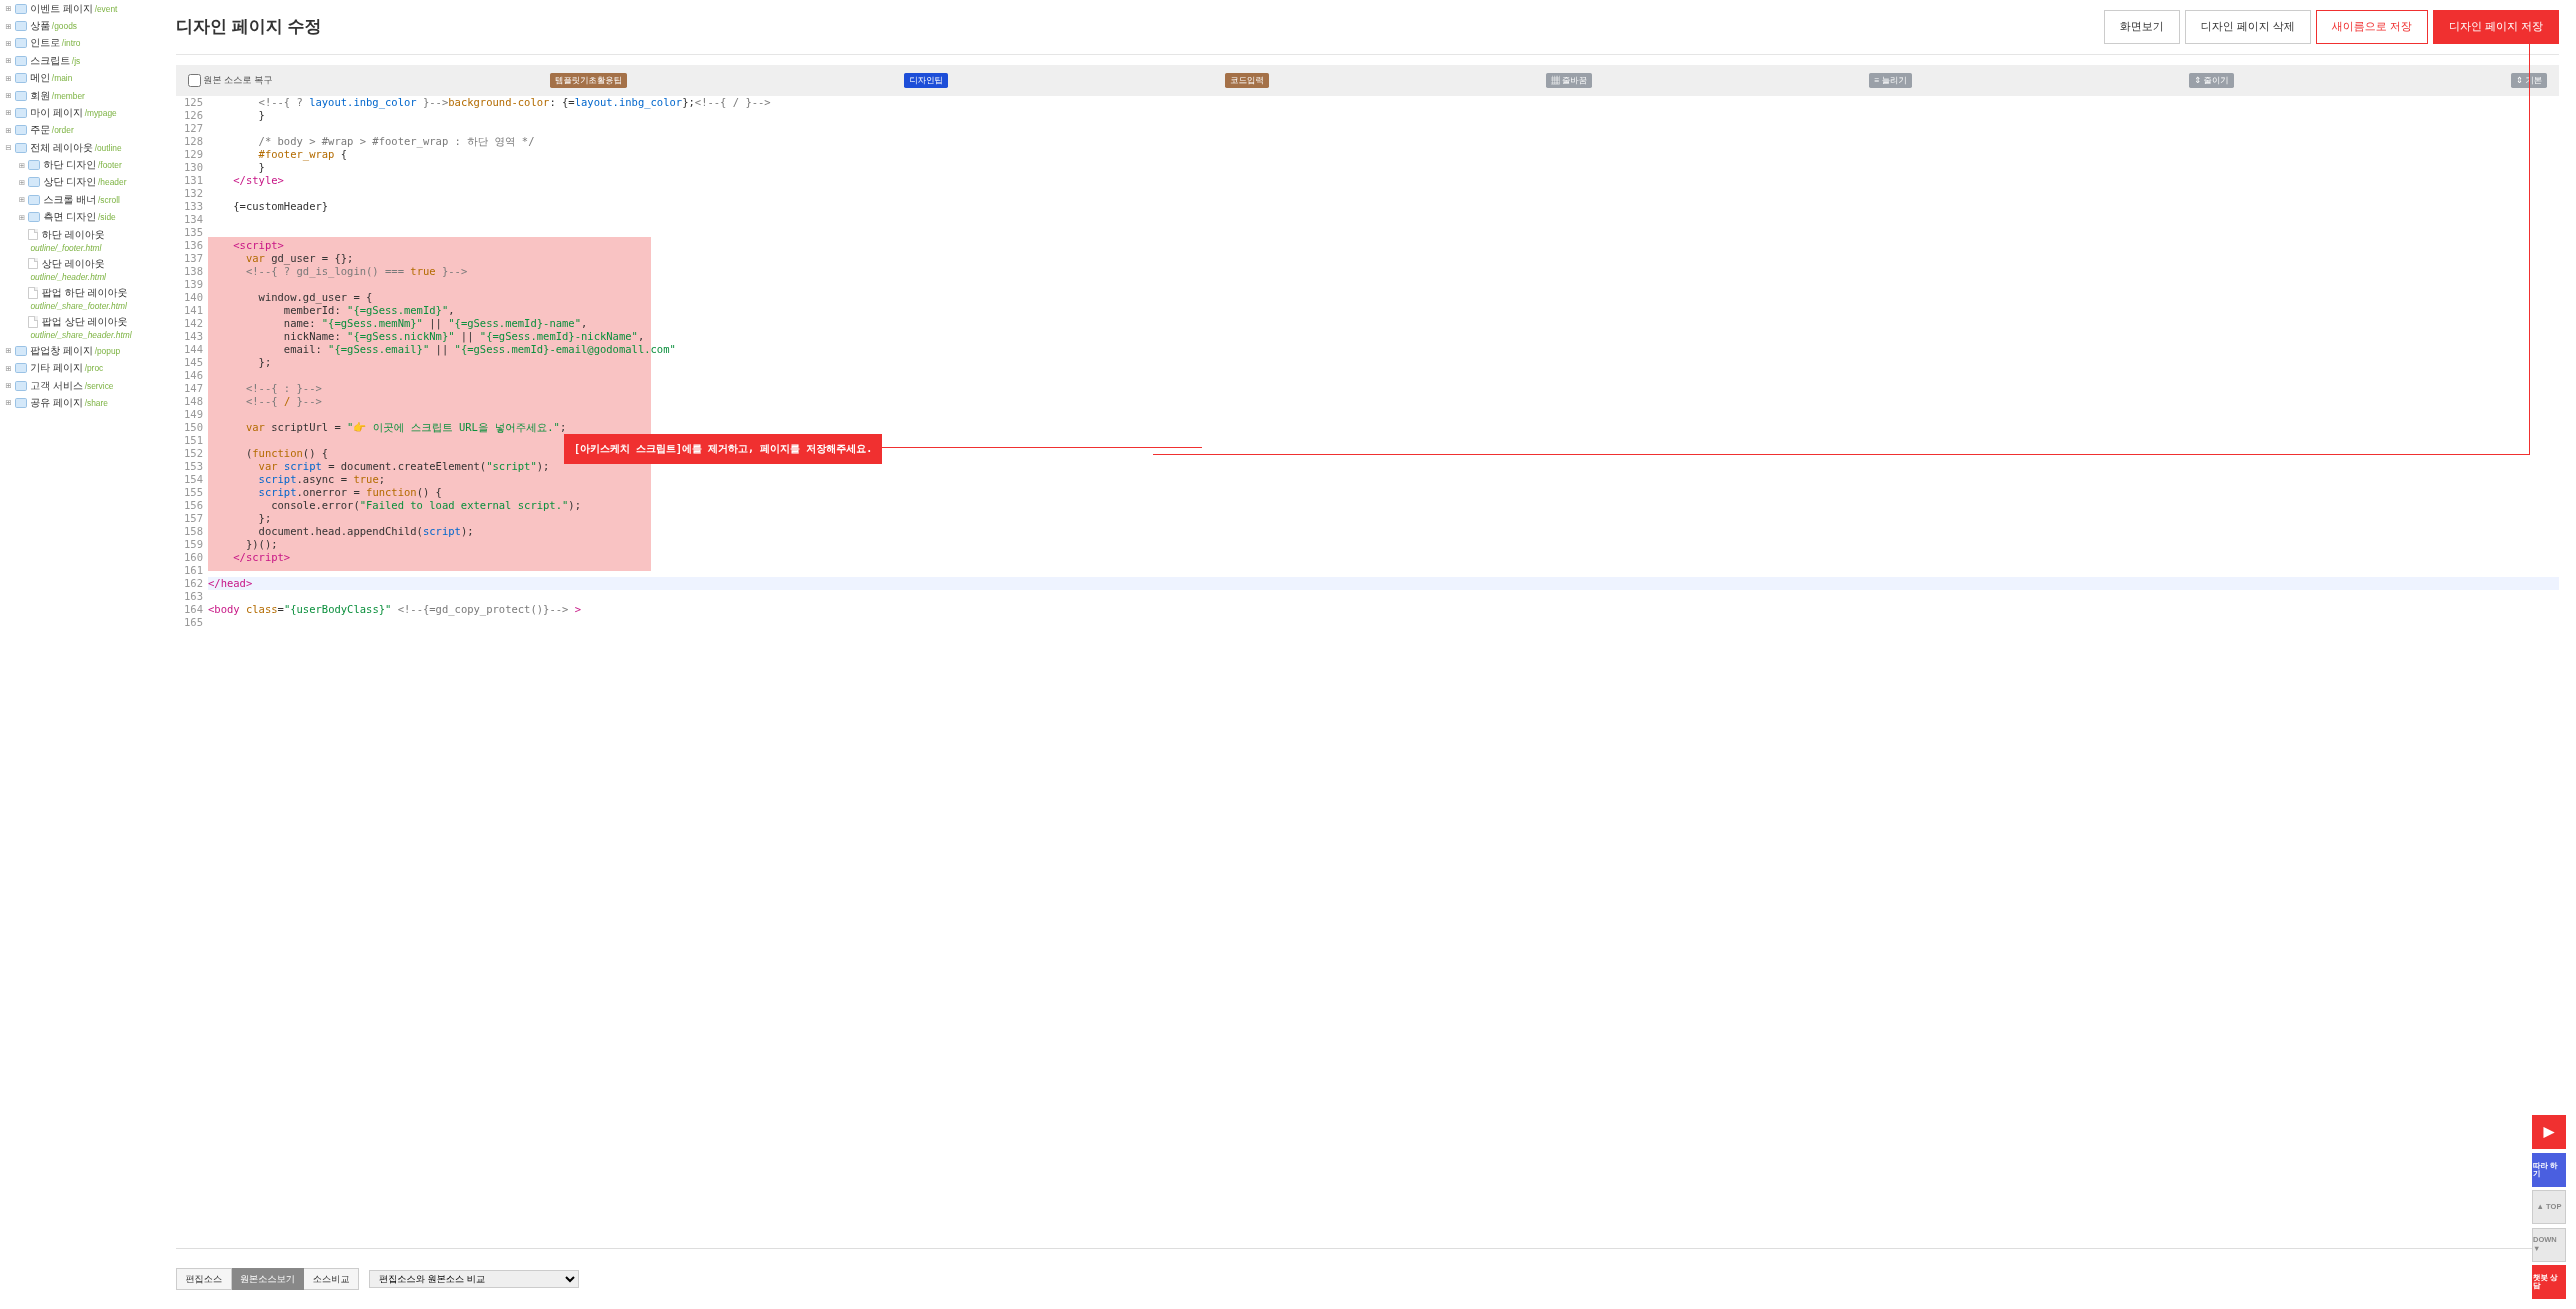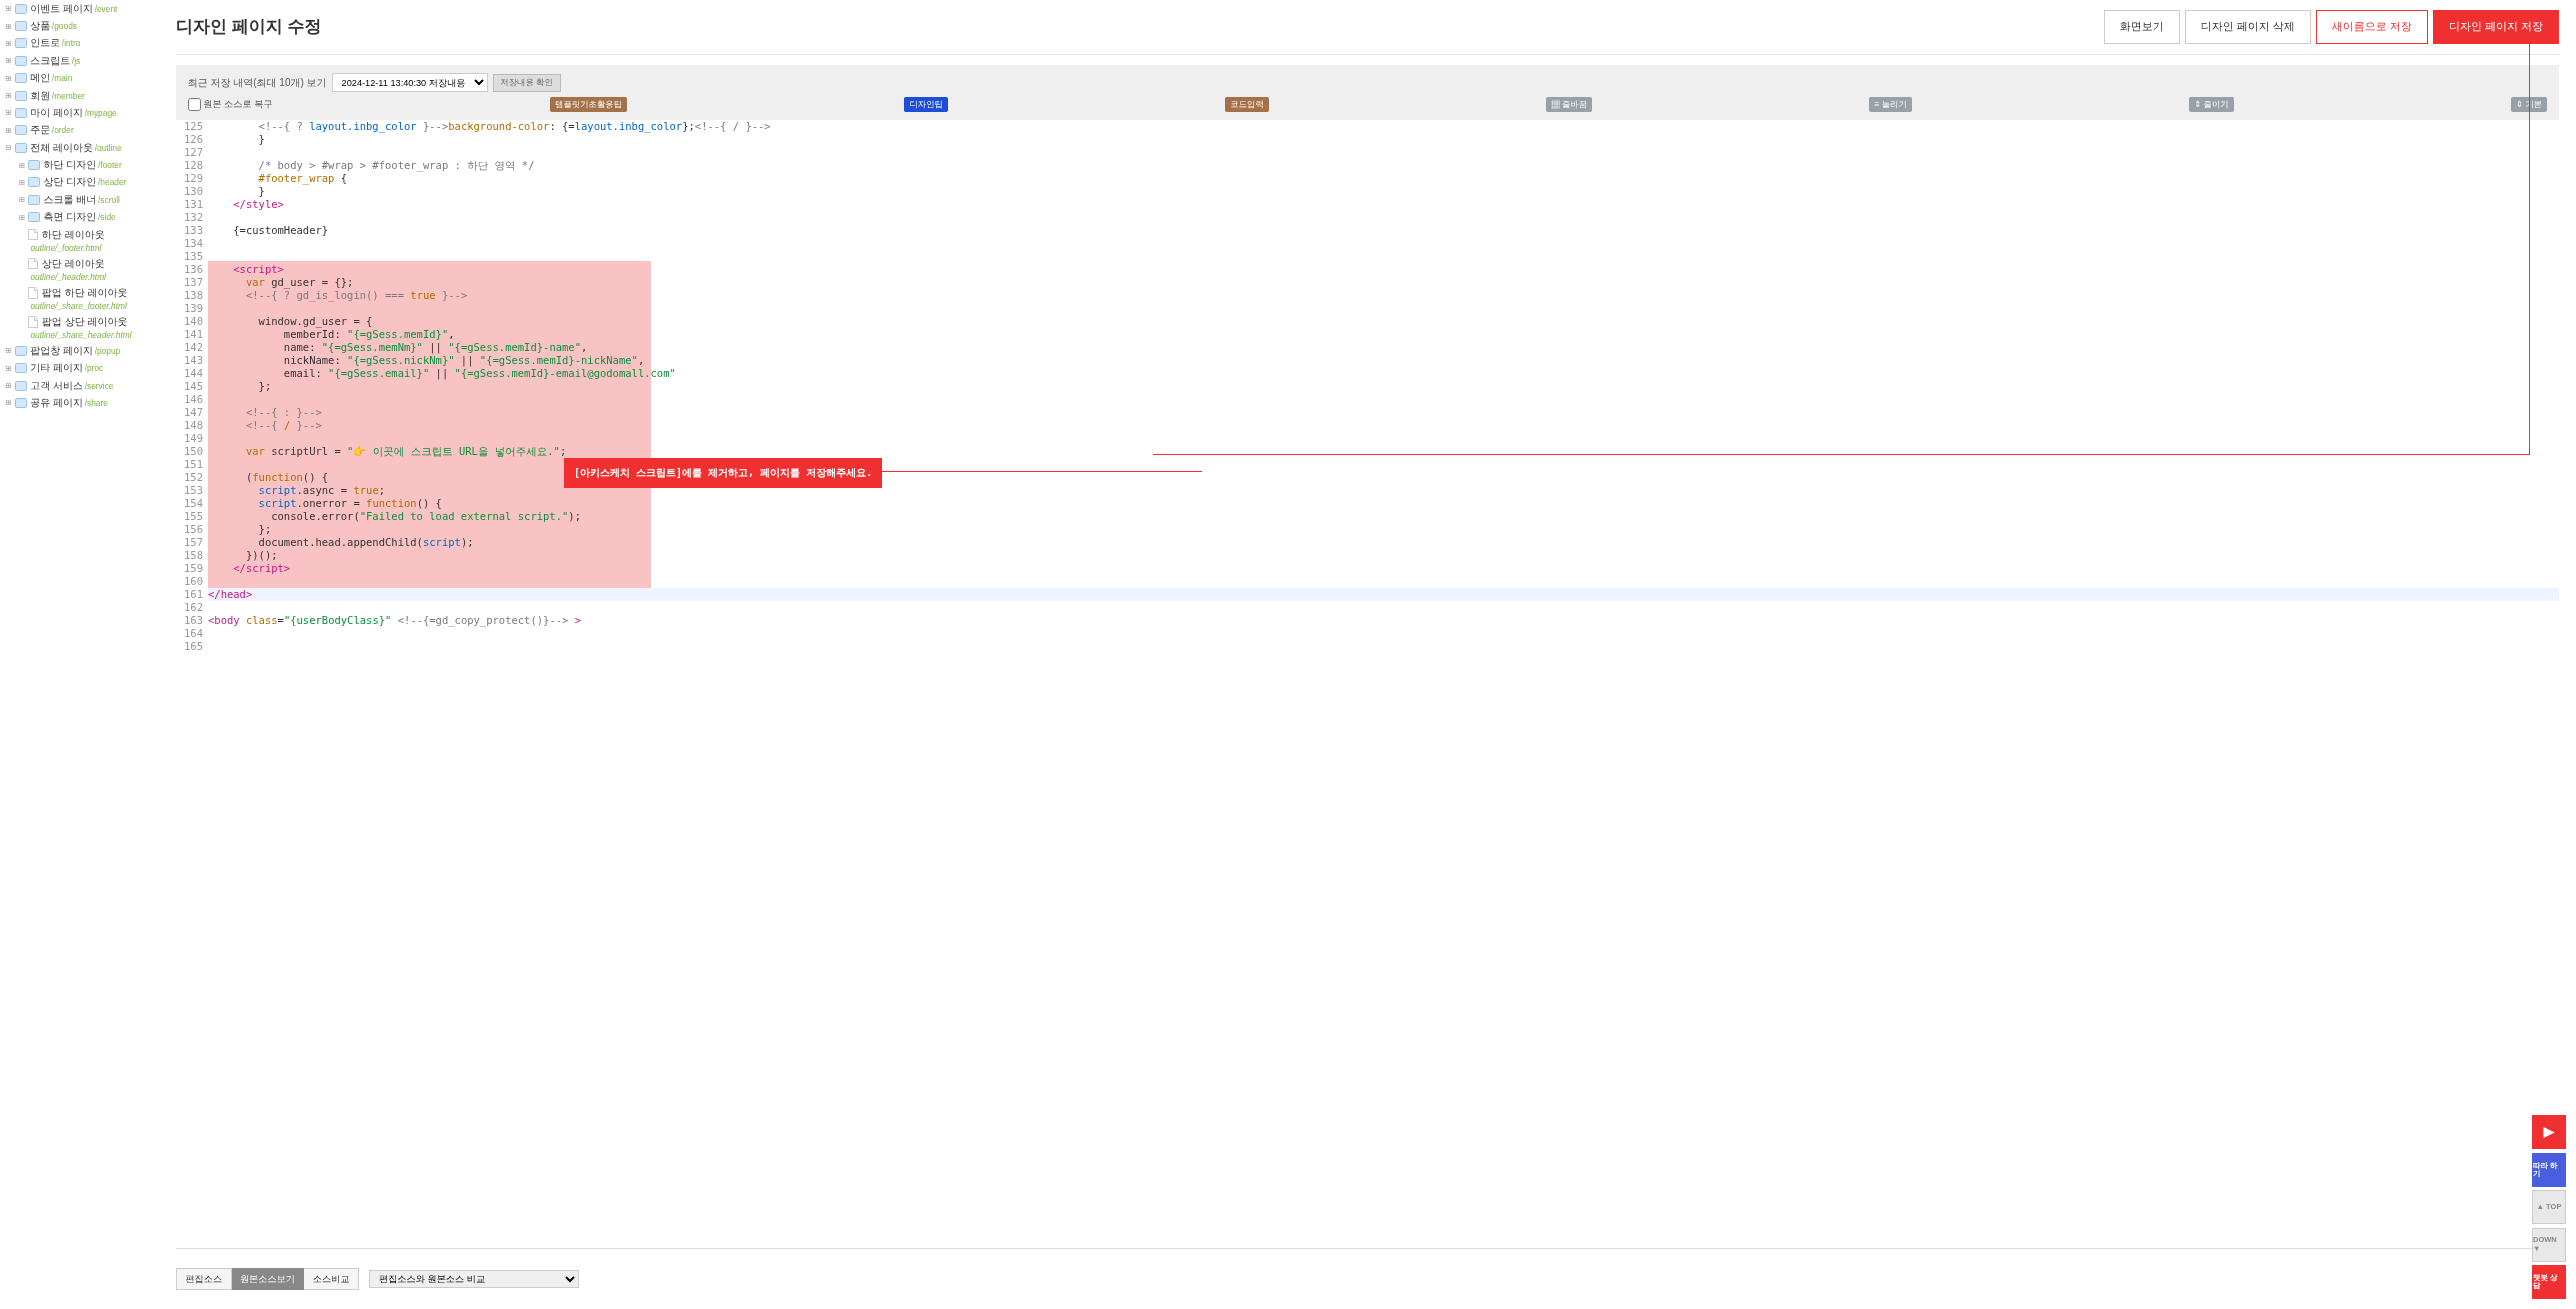--- a/index.html
+++ b/index.html
@@ -201,27 +201,20 @@
       <div class="page-title">디자인 페이지 수정</div>
       <div class="header-buttons">
         <button class="btn">화면보기</button>
         <button class="btn">디자인 페이지 삭제</button>
         <button class="btn btn-outline-red">새이름으로 저장</button>
         <button class="btn btn-red">디자인 페이지 저장</button>
       </div>
     </div>
 
     <div class="toolbar">
-      <div class="toolbar-row1">
-        <span class="toolbar-label">최근 저장 내역(최대 10개) 보기</span>
-        <select class="sel">
-          <option>2024-12-11 13:40:30 저장내용</option>
-        </select>
-        <button class="mini-btn">저장내용 확인</button>
-      </div>
       <div class="toolbar-row2" id="badges-row">
         <label class="chk-label">
           <input type="checkbox" style="">
           <span>원본 소스로 복구</span>
         </label>
       <span class="badge badge-brown">템플릿기초활용팁</span>
           <span class="badge badge-pink">디자인팁</span>
           <span class="badge badge-brown">코드입력</span>
           <span class="badge badge-gray">▦ 줄바꿈</span>
           <span class="badge badge-gray">≡ 늘리기</span>
@@ -297,20 +290,21 @@
           <div class="code-line" style="position: relative;">            nickName: <span class="c-str">"{=gSess.nickNm}"</span> || <span class="c-str">"{=gSess.memId}-nickName"</span>,</div>
           <div class="code-line" style="position: relative;">            email: <span class="c-str">"{=gSess.email}"</span> || <span class="c-str">"{=gSess.memId}-email@godomall.com"</span></div>
           <div class="code-line" style="position: relative;">        };</div>
           <div class="code-line" style="position: relative;"></div>
           <div class="code-line" style="position: relative;">      <span class="c-comment">&lt;!--{ : }--&gt;</span></div>
           <div class="code-line" style="position: relative;">      <span class="c-comment">&lt;!--{ </span><span class="c-key">/</span><span class="c-comment"> }--&gt;</span></div>
           <div class="code-line" style="position: relative;"></div>
           <div class="code-line" style="position: relative;">      <span class="c-key">var</span> scriptUrl = <span class="c-str">"👉 이곳에 스크립트 URL을 넣어주세요."</span>;</div>
           <div class="code-line" style="position: relative;"></div>
           <div class="code-line" style="position: relative;">      (<span class="c-key">function</span>() {</div>
+          <div class="code-line" style="position: relative;">        <span class="c-key">var</span> <span class="c-var">script</span> = document.createElement(<span class="c-str">"script"</span>);</div>
           <div class="code-line" style="position: relative;">        <span class="c-var">script</span>.async = <span class="c-bool">true</span>;</div>
           <div class="code-line" style="position: relative;">        <span class="c-var">script</span>.onerror = <span class="c-key">function</span>() {</div>
           <div class="code-line" style="position: relative;">          console.error(<span class="c-str">"Failed to load external script."</span>);</div>
           <div class="code-line" style="position: relative;">        };</div>
           <div class="code-line" style="position: relative;">        document.head.appendChild(<span class="c-var">script</span>);</div>
           <div class="code-line" style="position: relative;">      })();</div>
           <div class="code-line" style="position: relative;">    <span class="c-tag">&lt;/script&gt;</span></div>
           <div class="code-line" style="position: relative;"></div>
           <div class="code-line cursor-line" style="position: relative;"><span class="c-tag">&lt;/head&gt;</span></div>
           <div class="code-line" style="position: relative;"></div>

